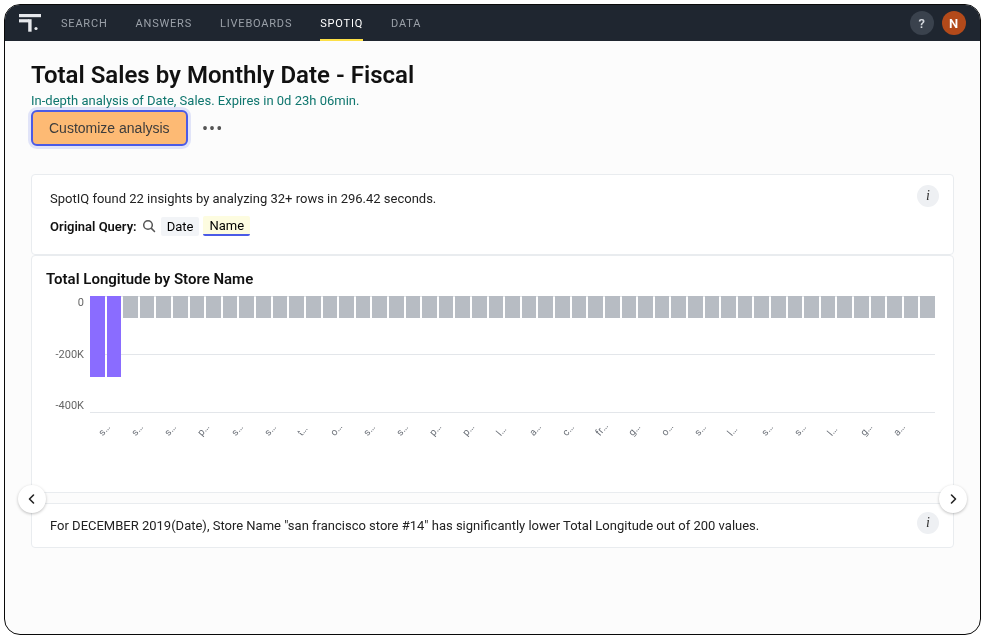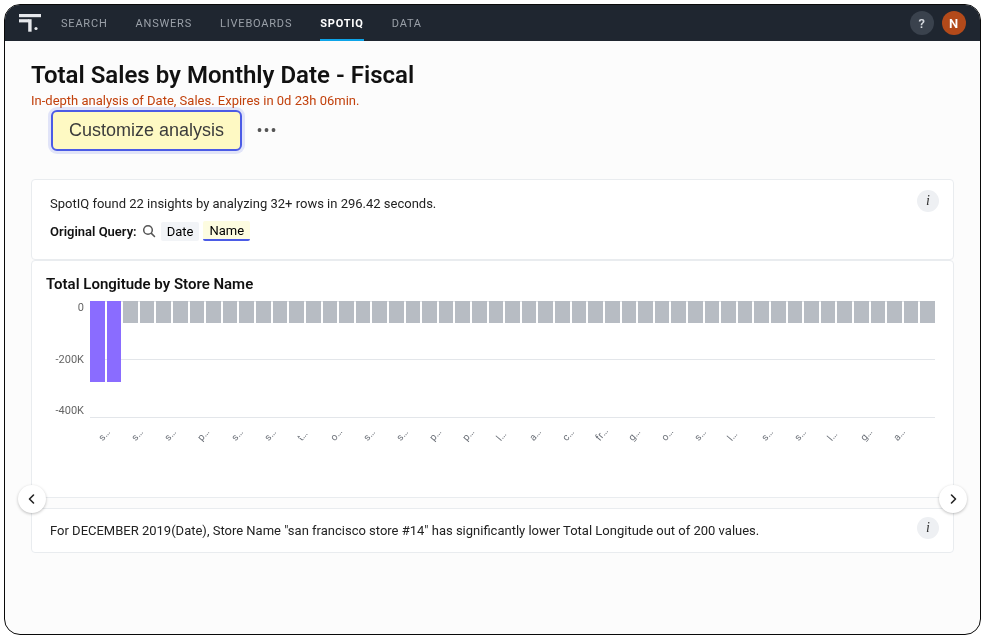--- a/index.html
+++ b/index.html
@@ -30,43 +30,42 @@
     letter-spacing: 0.8px;
     font-size: 11px;
   }
   .logo {
     display: flex; align-items: center; gap: 4px;
     margin-right: 20px;
   }
   .logo svg { display: block; }
   .nav-links { display: flex; gap: 28px; }
   .nav-link { color: #9aa0a8; cursor: pointer; padding: 11px 0; }
-  .nav-link.active { color: #ffffff; border-bottom: 2px solid #0ea5e9; padding-bottom: 9px; font-weight: bold; }
+  .nav-link.active { color: #ffffff; border-bottom: 2px solid #fde047; padding-bottom: 9px; }
   .topnav-spacer { flex: 1; }
   .nav-action { width: 24px; height: 24px; border-radius: 50%; display: flex; align-items: center; justify-content: center; margin-left: 8px; }
   .help-circle { background: #3a424d; color: #d5d9df; font-size: 13px; font-weight: 600; cursor: pointer; }
   .avatar-circle { background: #b34a1a; color: #ffffff; font-size: 13px; font-weight: 600; cursor: pointer; }
 
   
   .content { padding: 20px 26px 0 26px; }
   .title-row { display: flex; align-items: flex-start; flex-direction: column; }
   .title-block { flex: 1; }
   .page-title { font-size: 24px; font-weight: 600; color: #111; }
-  .page-subtitle { font-size: 13px; color: #c2410c; margin-top: 4px; }
+  .page-subtitle { font-size: 13px; color: #0f766e; margin-top: 4px; }
   .title-actions { display: flex; align-items: center; gap: 10px; margin-top: 2px; }
   .btn-customize {
     border: 2px solid #4b5be6;
     color: #3c3c3c;
-    background: #fef9c3;
-    font-size: 18px;
+    background: #fdba74;
+    font-size: 14px;
     padding: 8px 16px;
     border-radius: 6px;
     cursor: pointer;
     box-shadow: 0 0 0 3px rgba(75,91,230,0.15);
-    margin-left: 20px;
   }
   .more-btn {
     width: 30px; height: 30px; border-radius: 50%;
     display: flex; align-items: center; justify-content: center;
     color: #555; cursor: pointer; font-size: 18px; letter-spacing: 1px;
   }
 
   
   .card {
     background: #ffffff;

